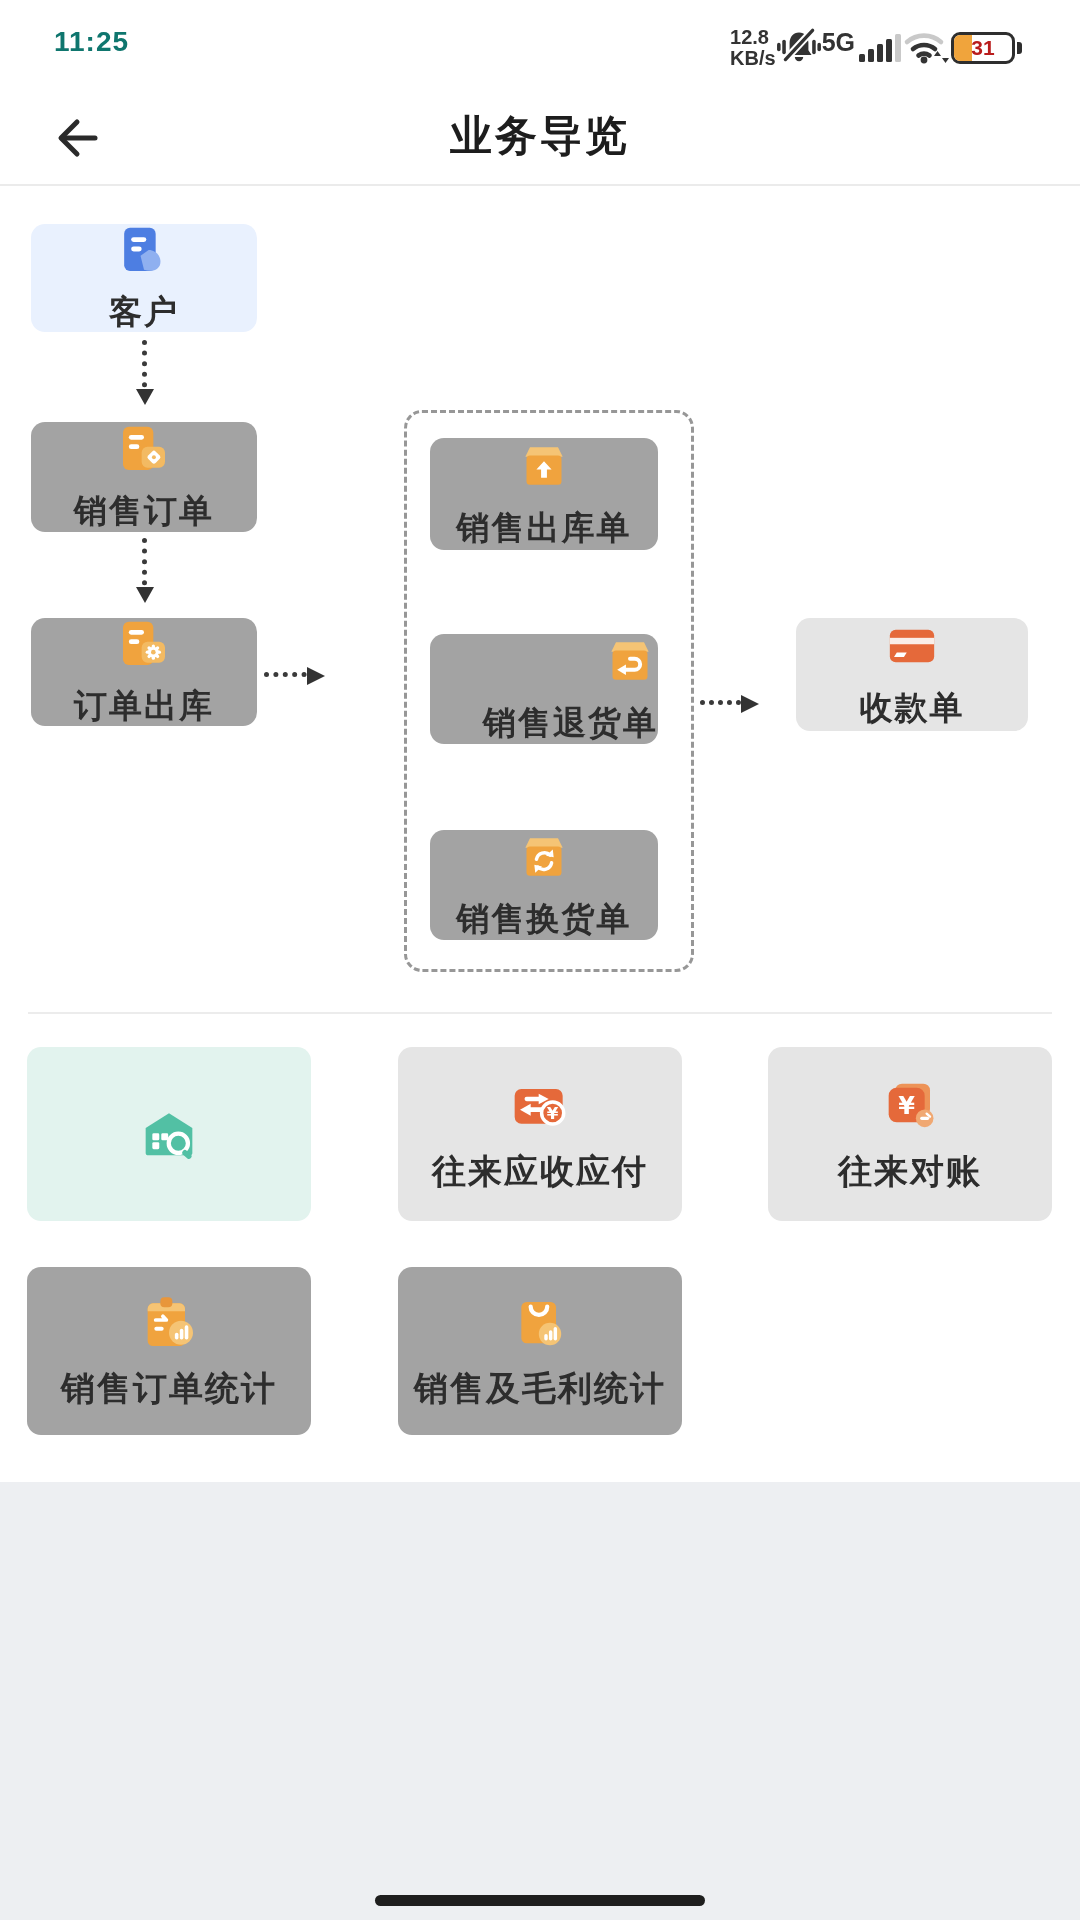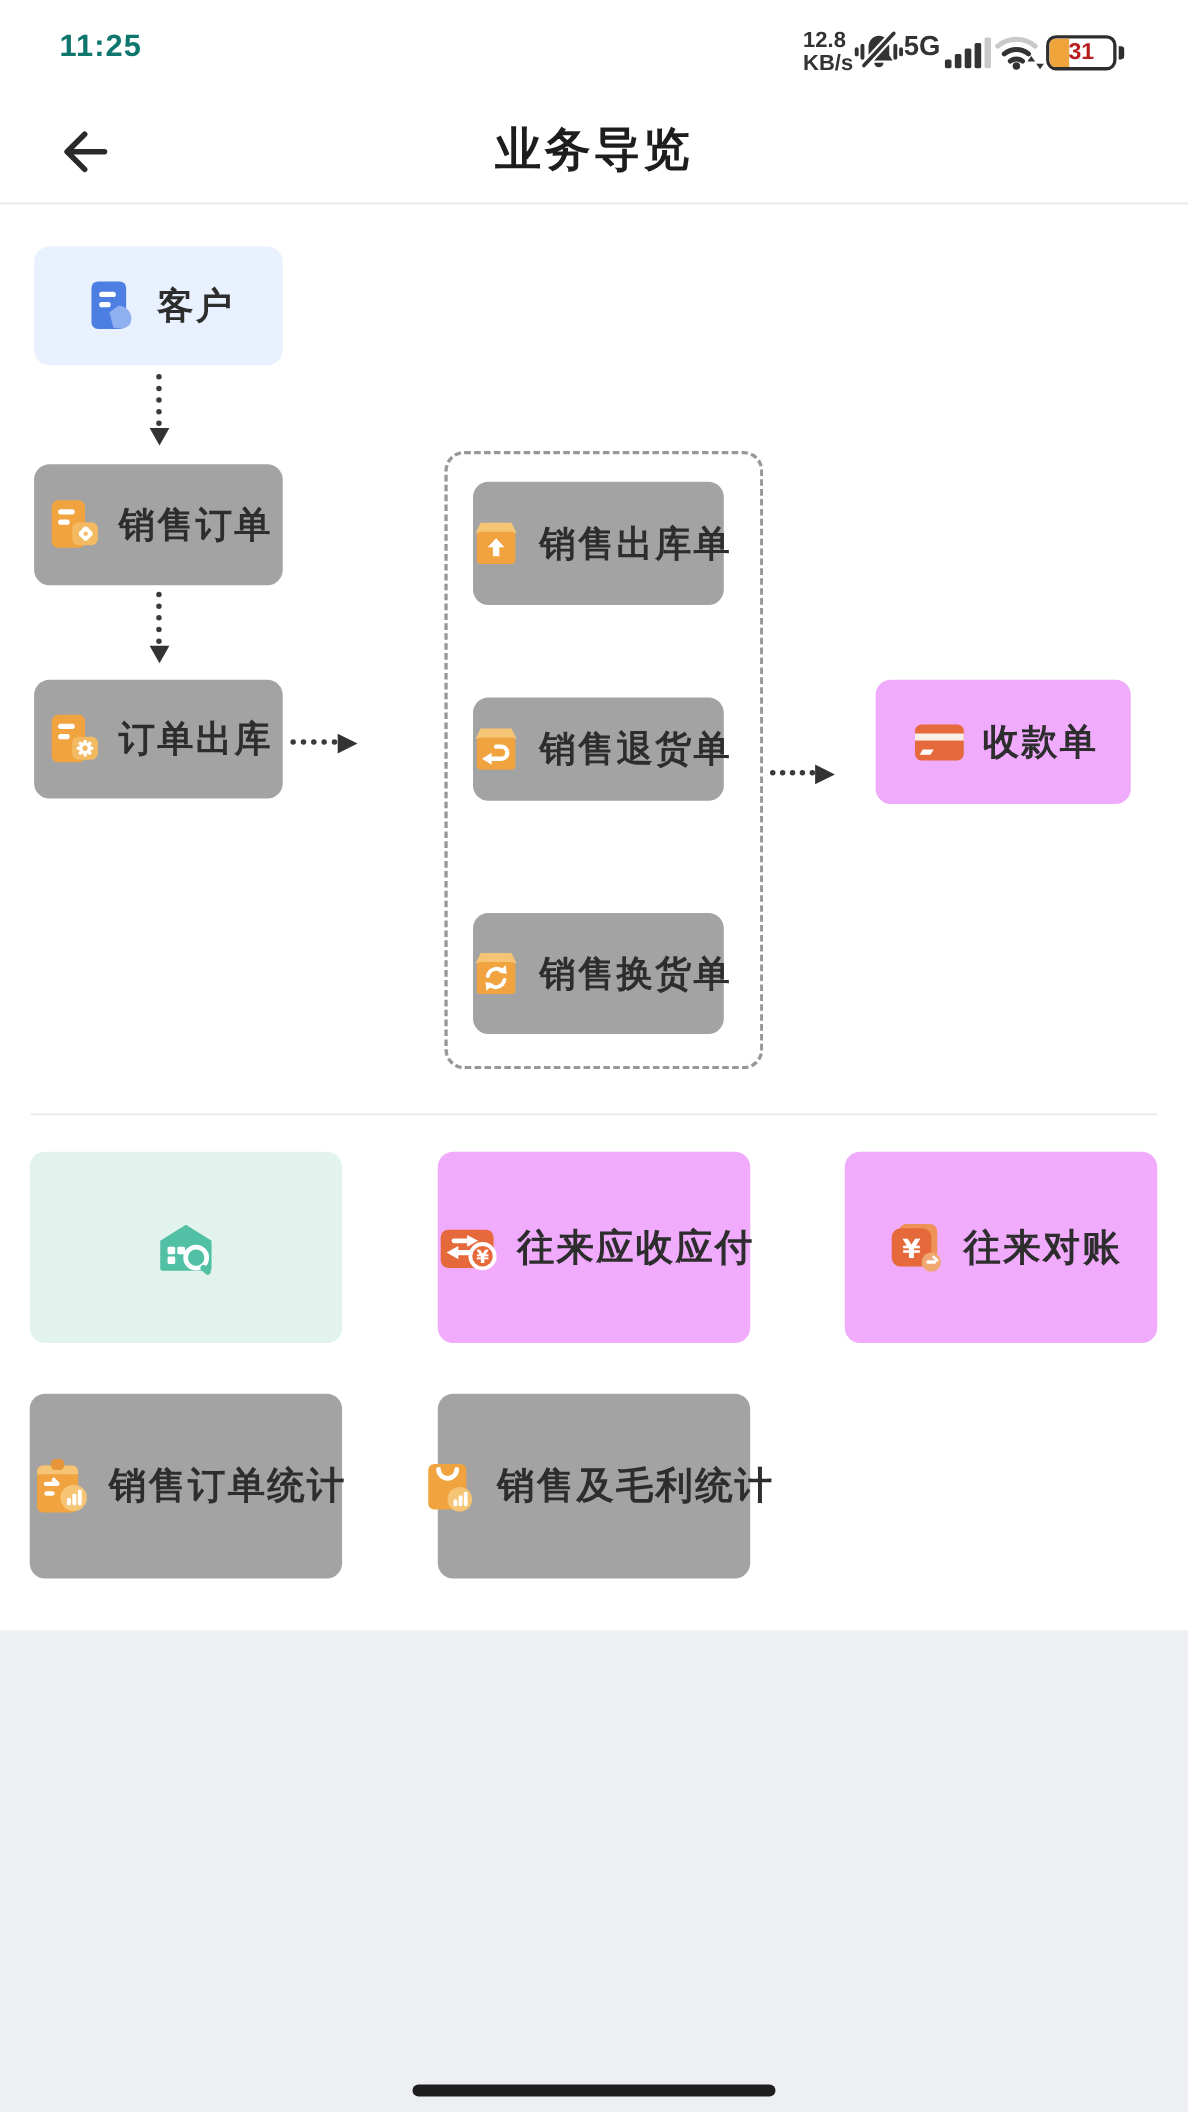--- a/index.html
+++ b/index.html
@@ -22,33 +22,33 @@
   .battery-num { position:absolute; inset:0; display:flex; align-items:center; justify-content:center; font-size:21px; font-weight:700; color:#b91c1c; }
   .battery-nub { width:5px; height:12px; background:#2e2e2e; border-radius:0 3px 3px 0; margin-left:2px; }
   .batt-row { display:flex; align-items:center; }
 
   
   .header { position:absolute; top:92px; left:0; right:0; height:94px; border-bottom:2px solid #ebebeb; }
   .back-btn { position:absolute; left:44px; top:18px; width:60px; height:60px; display:flex; align-items:center; justify-content:center; cursor:pointer; }
   .page-title { position:absolute; left:0; right:0; top:16px; text-align:center; font-size:42px; font-weight:700; color:#1d1d1d; letter-spacing:3px; }
 
   
-  .card { position:absolute; border-radius:14px; display:flex; flex-direction:row; align-items:center; justify-content:center; gap:12px; cursor:pointer; }
+  .card { position:absolute; border-radius:14px; display:flex; flex-direction:column; align-items:center; justify-content:center; gap:12px; cursor:pointer; }
   .card .label { font-size:33px; font-weight:600; color:#2d2d2d; letter-spacing:2px; white-space:nowrap; }
   .bg-blue  { background:#E9F1FE; }
   .bg-cream { background:#a3a3a3; }
-  .bg-pink  { background:#f0abfc; }
+  .bg-pink  { background:#e5e5e5; }
   .bg-teal  { background:#E2F3EE; }
 
   
   .card-customer       { left:31px;  top:224px; width:226px; height:108px; }
   .card-sales-order    { left:31px;  top:422px; width:226px; height:110px; }
   .card-order-outbound { left:31px;  top:618px; width:226px; height:108px; }
   .card-sales-outbound { left:430px; top:438px; width:228px; height:112px; }
-  .card-sales-return   { left:430px; top:634px; width:228px; height:94px; }
+  .card-sales-return   { left:430px; top:634px; width:228px; height:110px;align-items:flex-end; }
   .card-sales-exchange { left:430px; top:830px; width:228px; height:110px; }
   .card-receipt        { left:796px; top:618px; width:232px; height:113px; }
 
   .dashed-group { position:absolute; left:404px; top:410px; width:290px; height:562px;
                   border:3px dashed #979797; border-radius:18px; }
 
   
   .varrow { position:absolute; width:0; border-left:5px dotted #3a3a3a; }
   .varrow::after { content:""; position:absolute; left:-11px; bottom:-16px;
     border:9px solid transparent; border-top:16px solid #333; }

